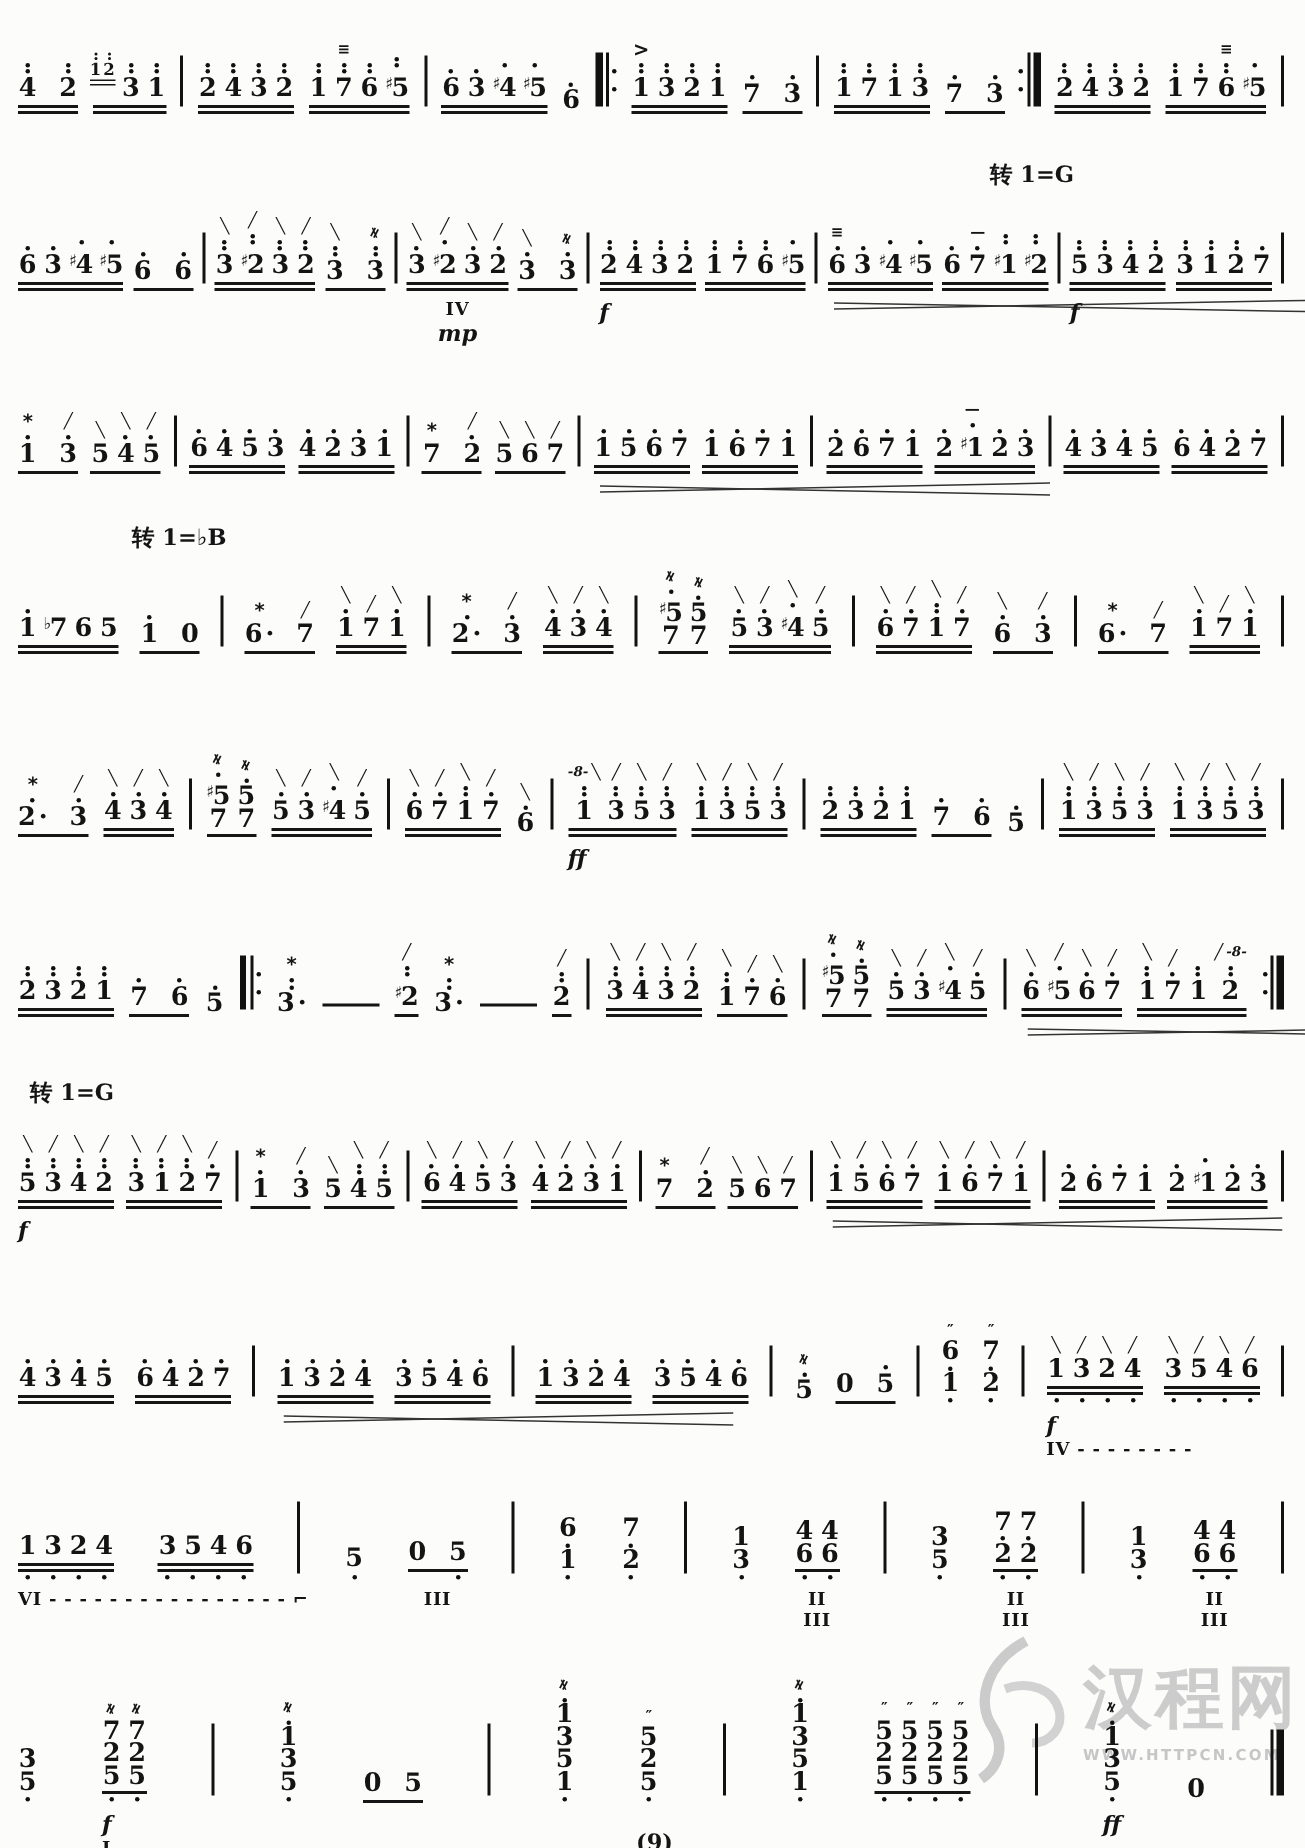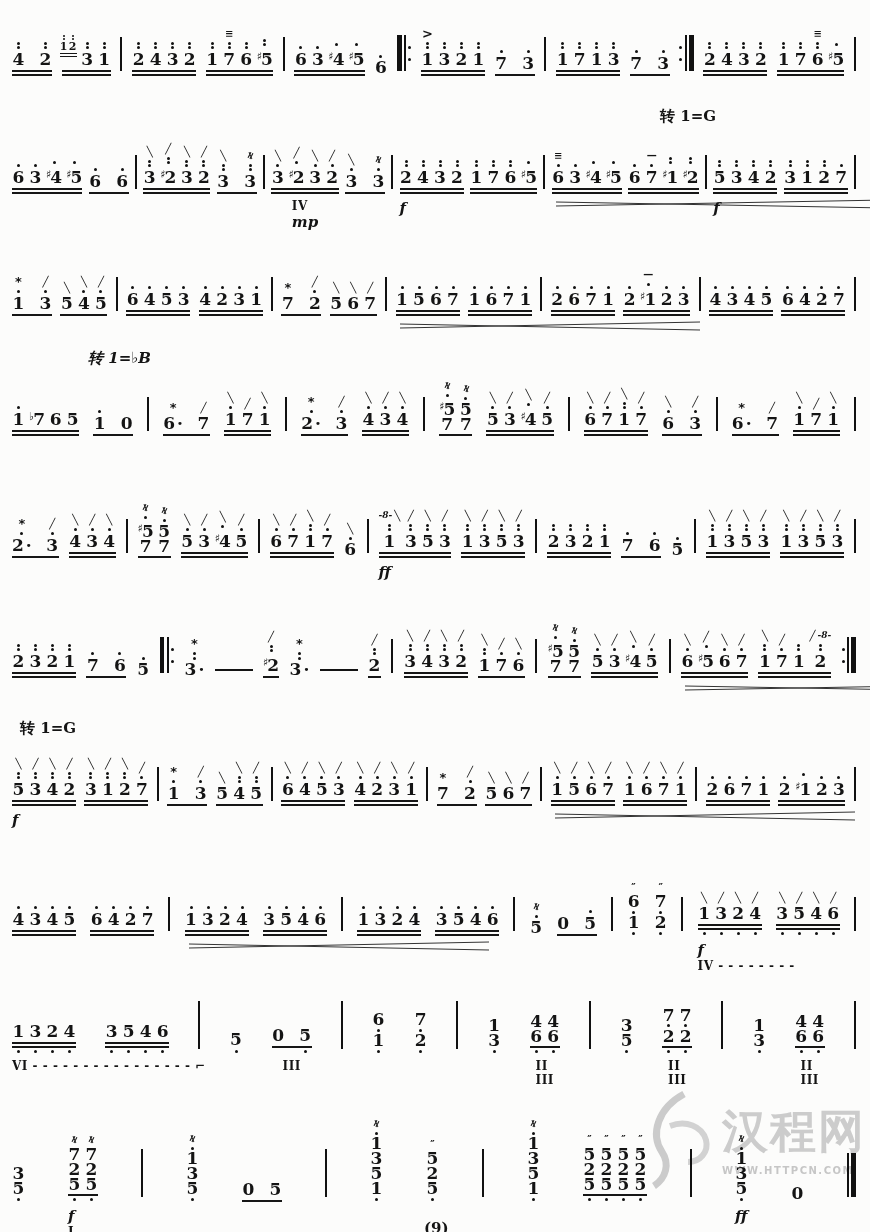--- a/index.html
+++ b/index.html
@@ -35,21 +35,21 @@
   .grace .d{font-size:11px;line-height:11px;}
   .grace .ul{height:1px;margin-top:1.5px;}
   .bar{width:2px;height:34px;background:#111;margin-bottom:5px;}
   .rep{display:flex;align-items:center;gap:2.5px;margin-bottom:5px;}
   .bthick{width:4.5px;height:36px;background:#111;}
   .bthin{width:1.8px;height:36px;background:#111;}
   .rdots{display:flex;flex-direction:column;gap:6px;}
   .sys-9 .bar,.sys-10 .bar{height:48px;}
   .sys-10 .bthick,.sys-10 .bthin{height:44px;}
   .below{position:absolute;top:calc(100% + 5px);line-height:15px;white-space:nowrap;z-index:3;}
-  .below.center{left:50%;transform:translateX(-50%);}
+  .below.center{left:50%;transform:translateX(-50%);text-align:center;}
   .below.left{left:0;text-align:left;}
   .dyn{font:italic 700 15px "DejaVu Serif",serif;}
   .rom{font:700 12px "DejaVu Serif",serif;letter-spacing:.5px;}
   .cresc{position:absolute;top:calc(100% + 1px);left:4px;z-index:1;}
   .ext{width:38px;height:1.8px;background:#131313;align-self:flex-end;margin-bottom:7px;}
   #wm{position:absolute;top:1086px;right:4px;z-index:1;display:flex;align-items:center;
       gap:4px;}
   .wm-cn{font:700 46px "DejaVu Sans",sans-serif;color:#cccccc;letter-spacing:2px;}
   .wm-url{font:700 10px "DejaVu Sans",sans-serif;color:#c6c6c6;letter-spacing:1.5px;margin-top:2px;}
   #pgnum{position:absolute;top:1219px;left:424px;z-index:2;font:700 15px "DejaVu Serif",serif;}
@@ -1179,21 +1179,21 @@
               </div>
               <span class="d">7</span>
             </div>
           </div>
           <div class="ul"></div>
           <div class="ul"></div>
         </div>
         <div class="bar"></div>
       </div>
       <div class="sys sys-4">
-        <div class="keyhdr" style="left: 88px; font-style: italic;">转 1=♭B</div>
+        <div class="keyhdr" style="left: 88px;">转 1=♭B</div>
         <div class="grp">
           <div class="nrow">
             <div class="note">
               <div class="dcol">
                 <div class="dot"></div>
               </div>
               <span class="d">1</span>
             </div>
             <div class="note">
               <span class="d"><span class="acc">♭</span>7</span>

